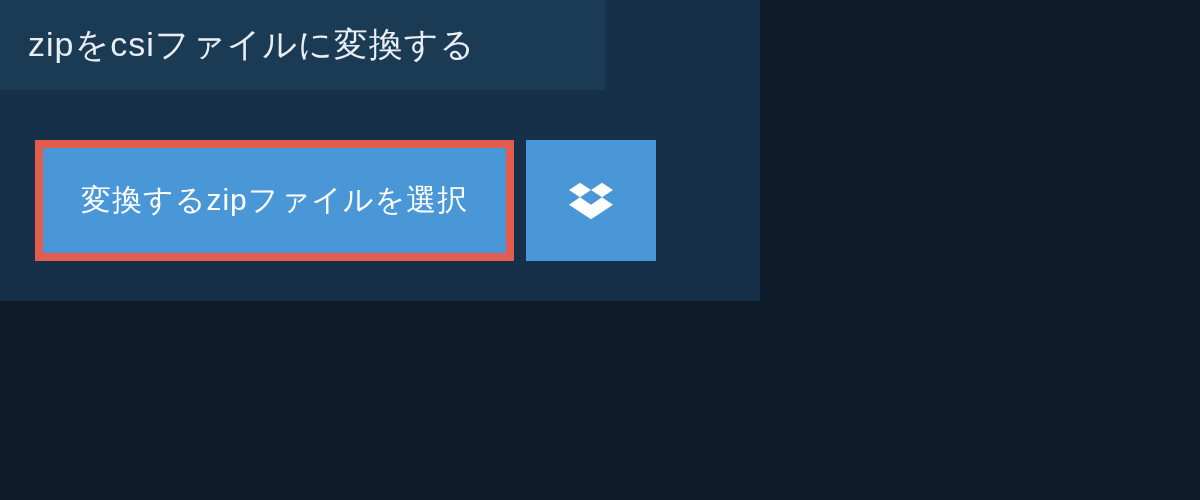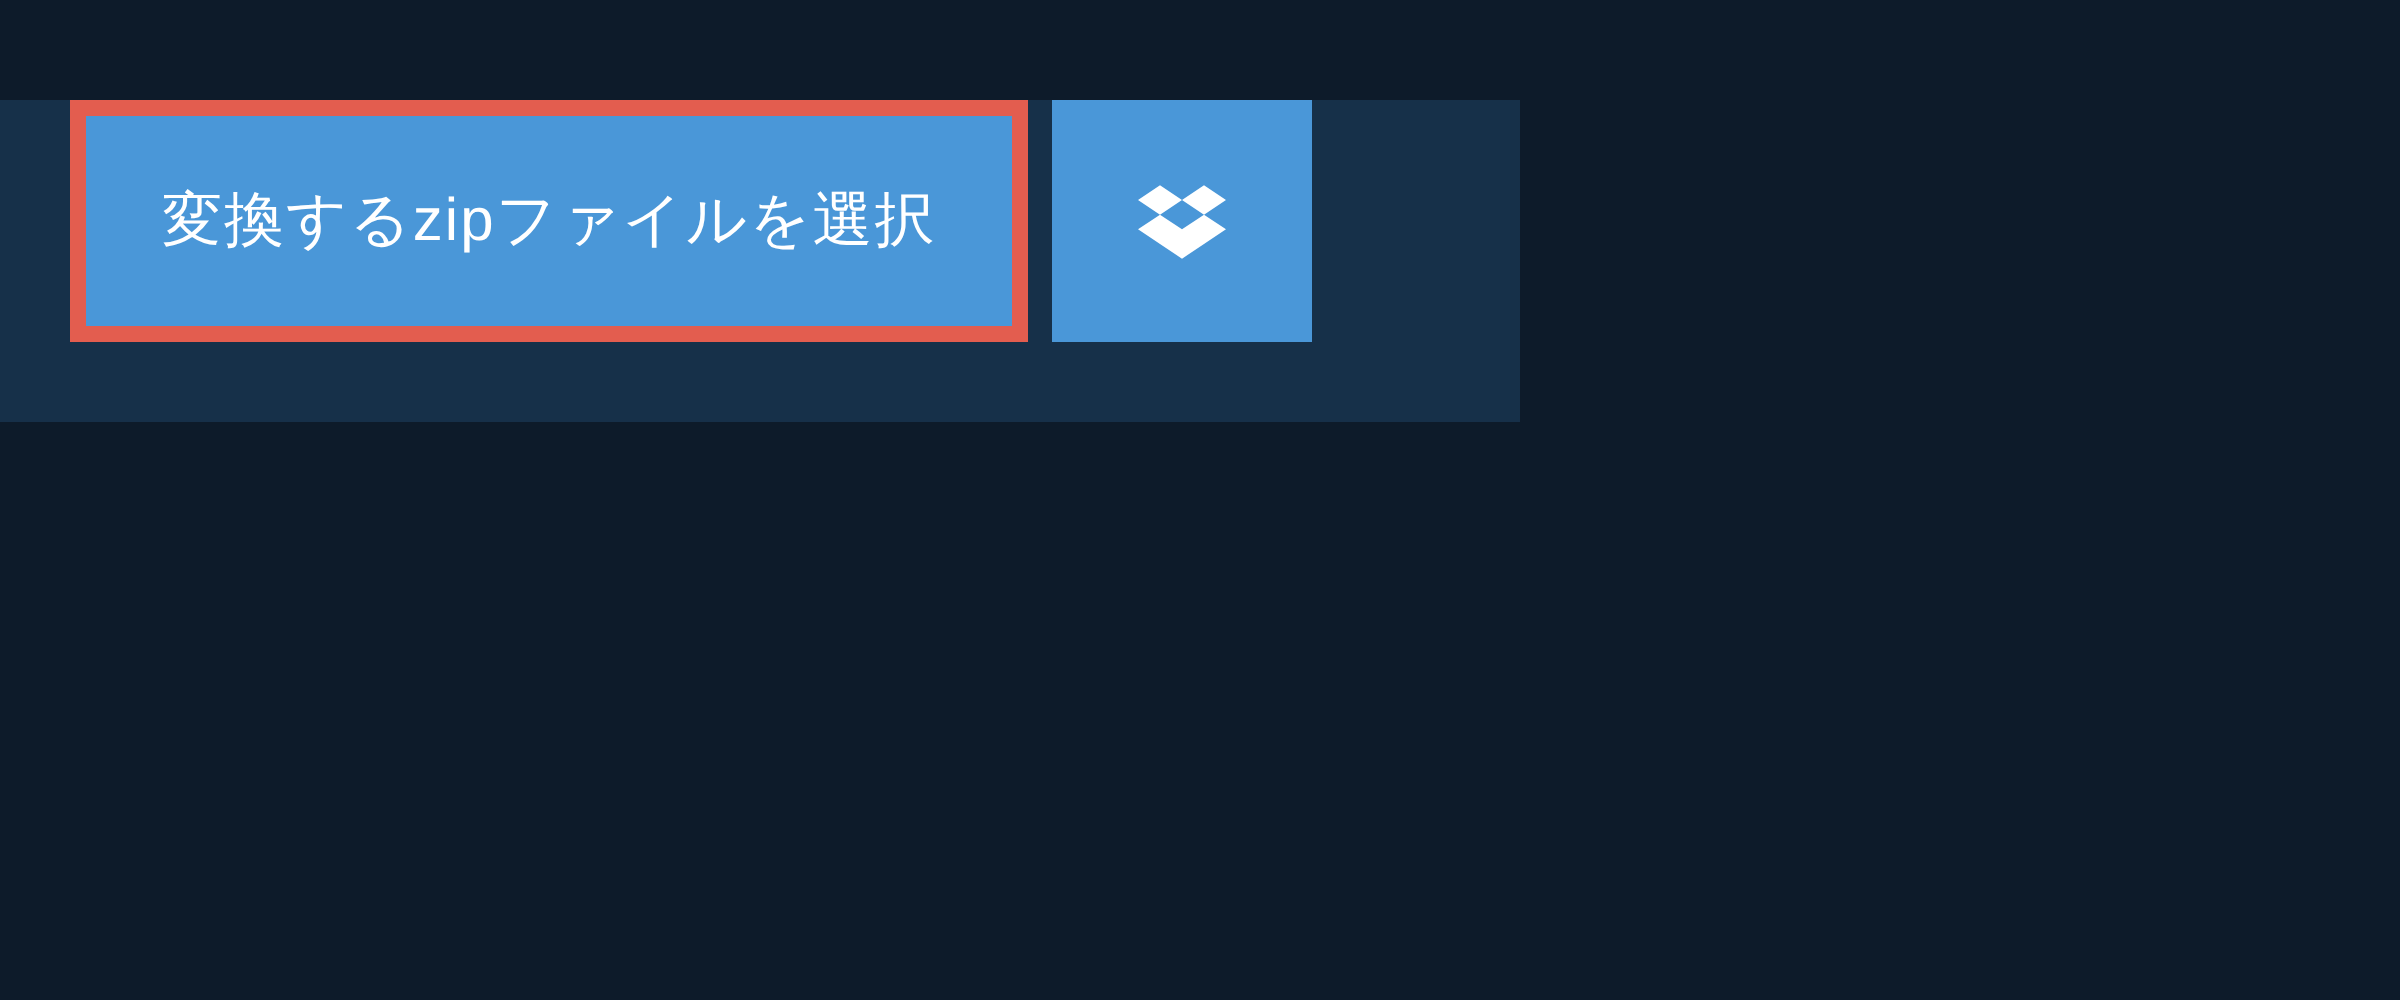--- a/index.html
+++ b/index.html
@@ -59,20 +59,23 @@
     .dropbox-icon {
       width: 44px;
       height: 44px;
       fill: #ffffff;
     }
   </style>
 </head>
 <body>
 
 <div class="panel">
+  <div class="title-bar">
+    <div class="title-text">zipをcsiファイルに変換する</div>
+  </div>
   <div class="button-row">
     <button class="select-button">
       <span>変換するzipファイルを選択</span>
     </button>
     <button class="dropbox-button">
       <svg class="dropbox-icon" viewBox="0 0 24 24">
         <path d="M6 2L0 6l6 4-6 4 6 4 6-4 6 4 6-4-6-4 6-4-6-4-6 4-6-4zm6 4l6 4-6 4-6-4 6-4zm-6 12l6-4 6 4-6 4-6-4z"></path>
       </svg>
     </button>
   </div>

